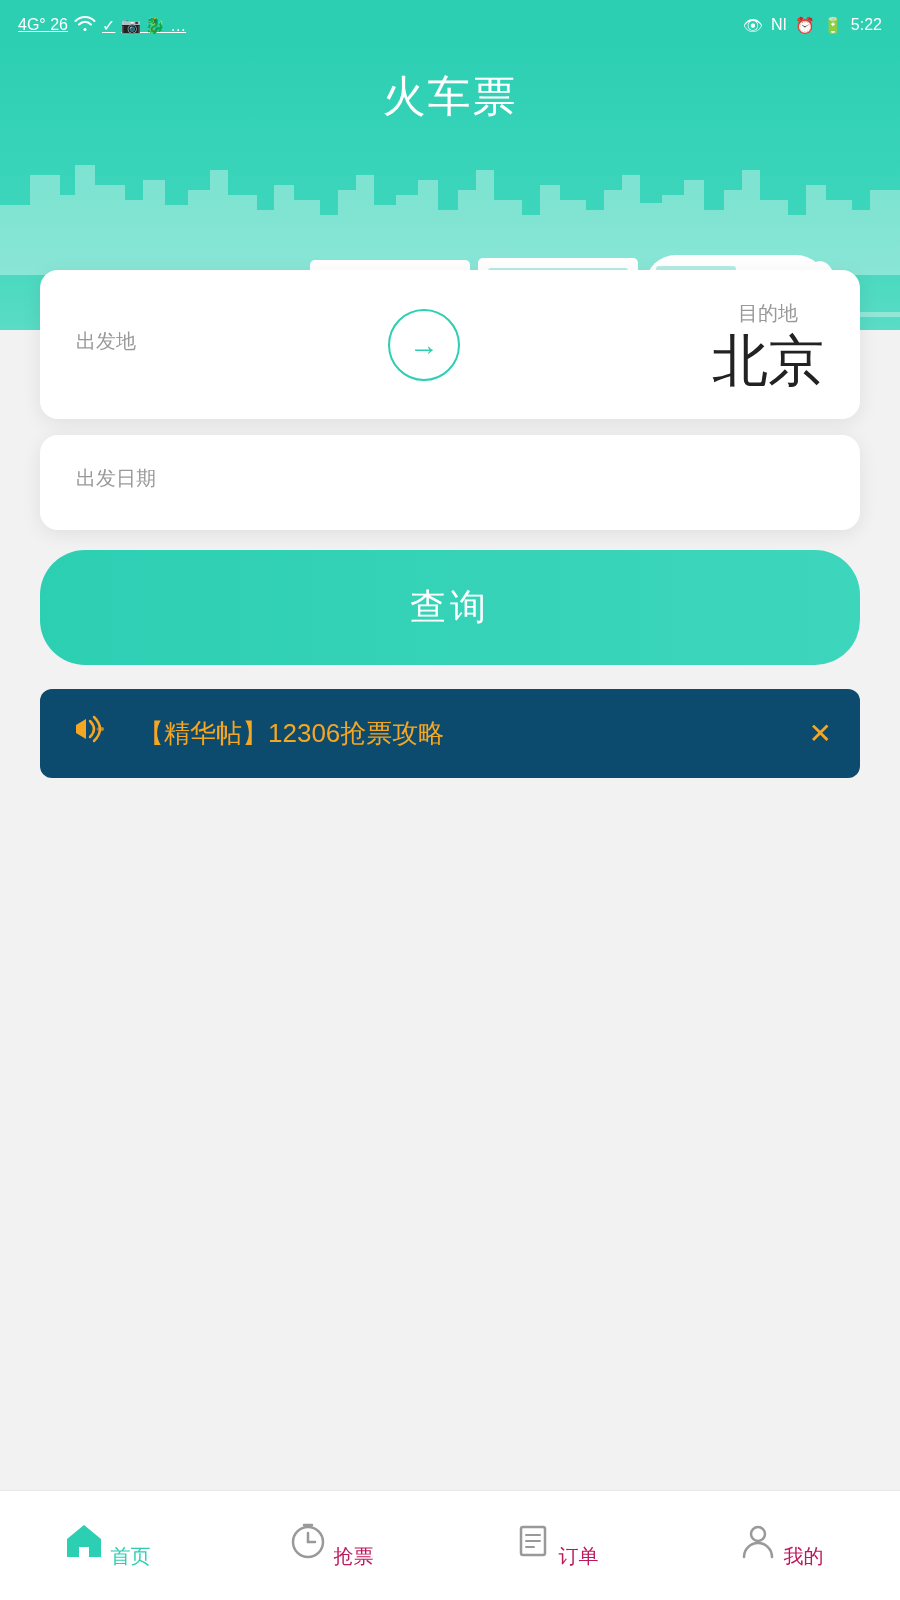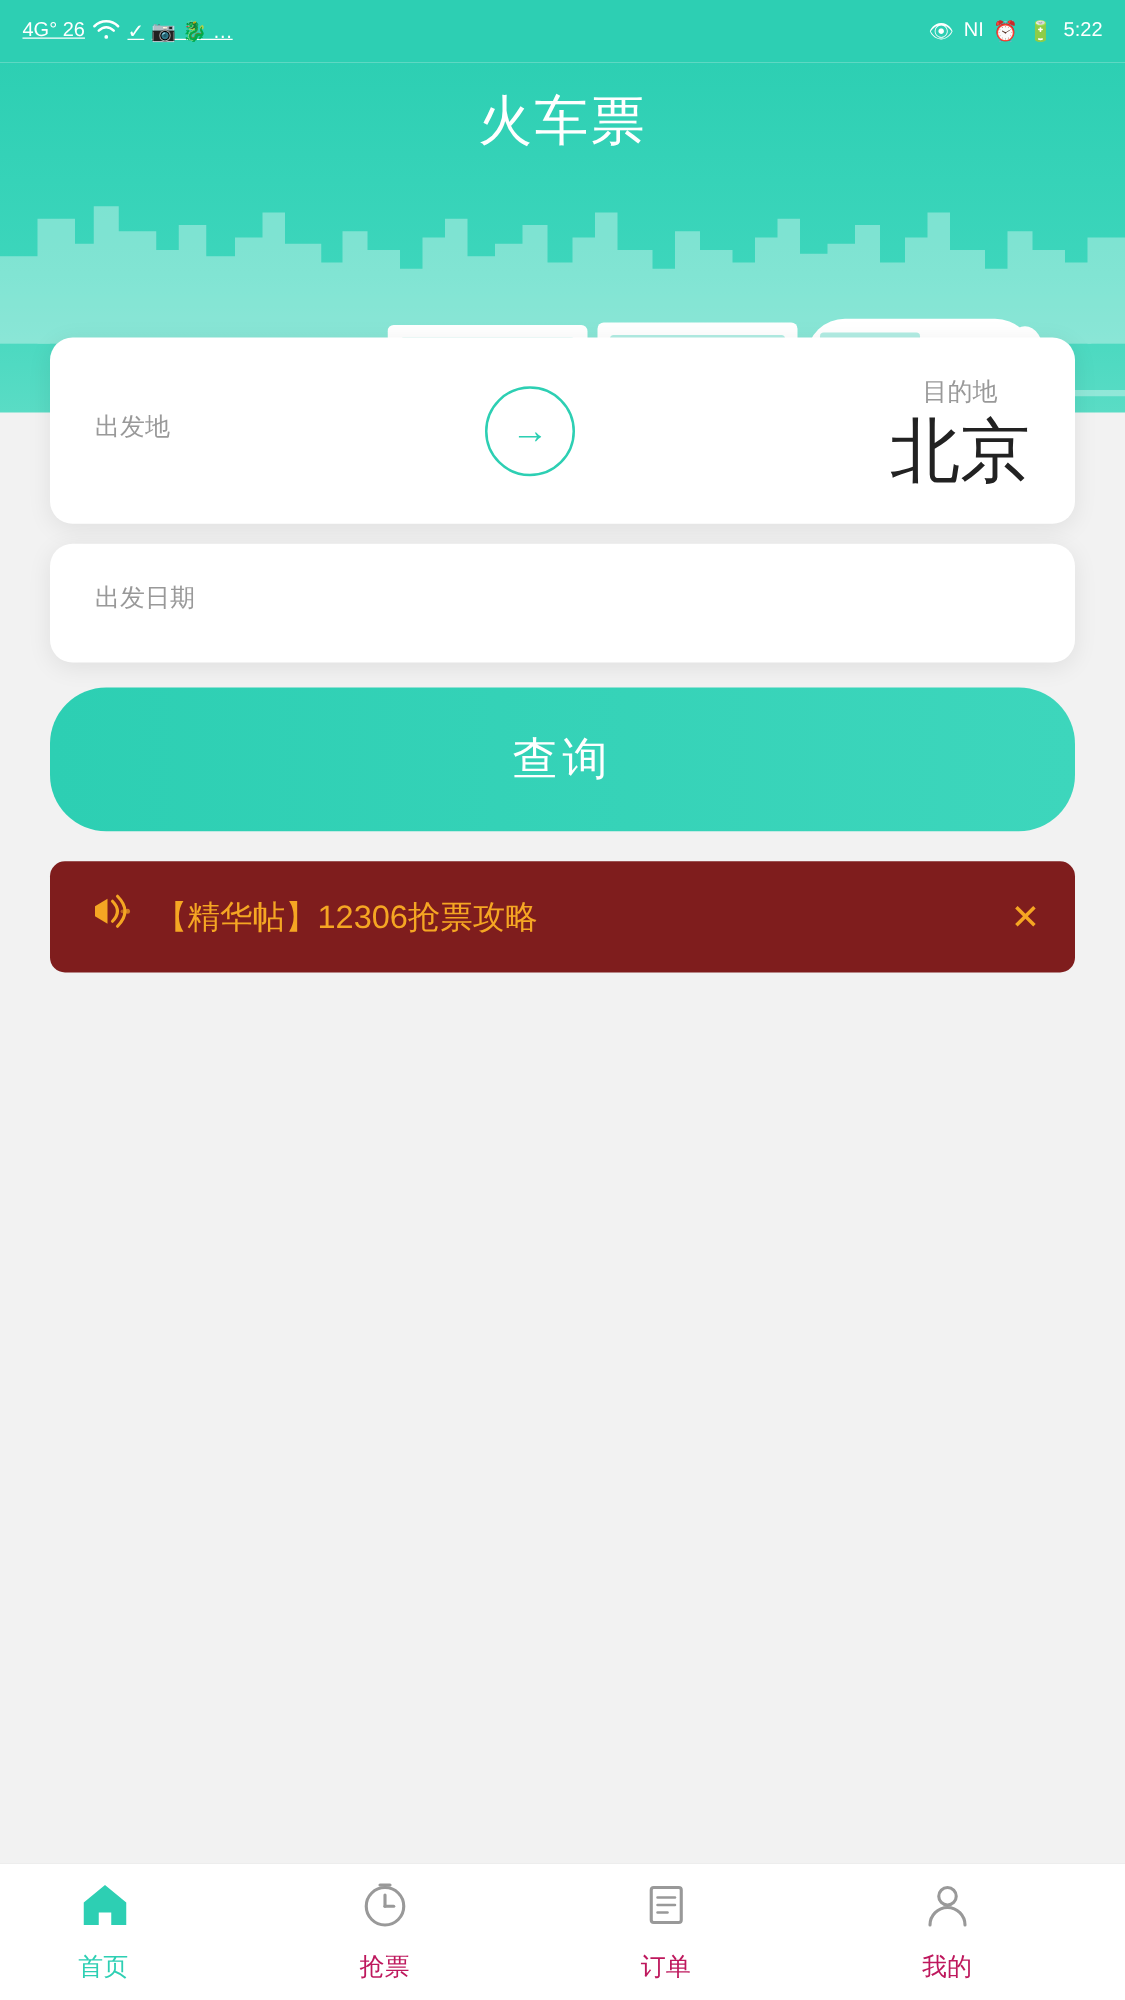--- a/index.html
+++ b/index.html
@@ -130,26 +130,26 @@
       font-size: 36px;
       letter-spacing: 4px;
       cursor: pointer;
       margin-top: 20px;
       margin-bottom: 24px;
       display: block;
     }
 
     
     .banner {
-      background: #7f1d1d;
+      background: #0c4a6e;
       border-radius: 12px;
       padding: 22px 28px;
       display: flex;
       align-items: center;
-      gap: 16px;
+      gap: 30px;
       position: relative;
     }
     .banner-icon {
       color: #f5a623;
       font-size: 36px;
       flex-shrink: 0;
     }
     .banner-text {
       color: #f5a623;
       font-size: 26px;
@@ -171,22 +171,22 @@
       height: 110px;
       background: white;
       border-top: 1px solid #e8e8e8;
       display: flex;
       align-items: center;
       justify-content: space-around;
       z-index: 100;
     }
     .nav-item {
       display: flex;
-      flex-direction: column;
-      align-items: flex-start;
+      flex-direction: row;
+      align-items: flex-end;
       gap: 6px;
       cursor: pointer;
       min-width: 100px;
     }
     .nav-icon {
       font-size: 40px;
       color: #999;
     }
     .nav-icon.active { color: #2dcfb3; }
     .nav-label {

